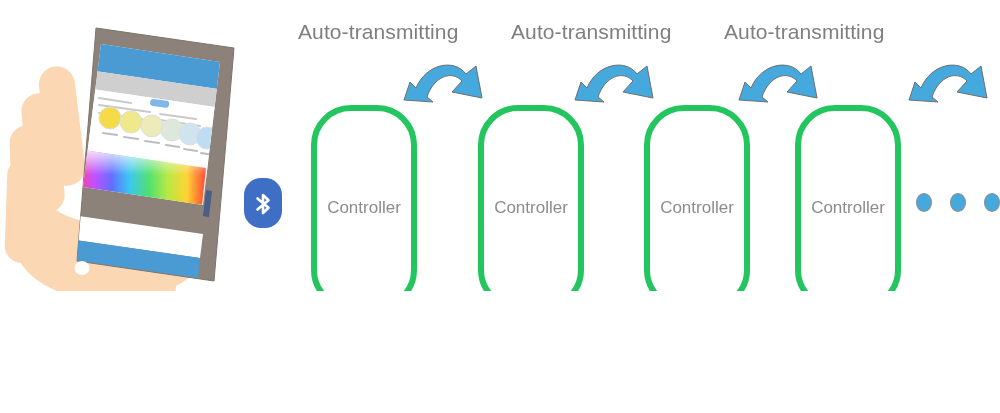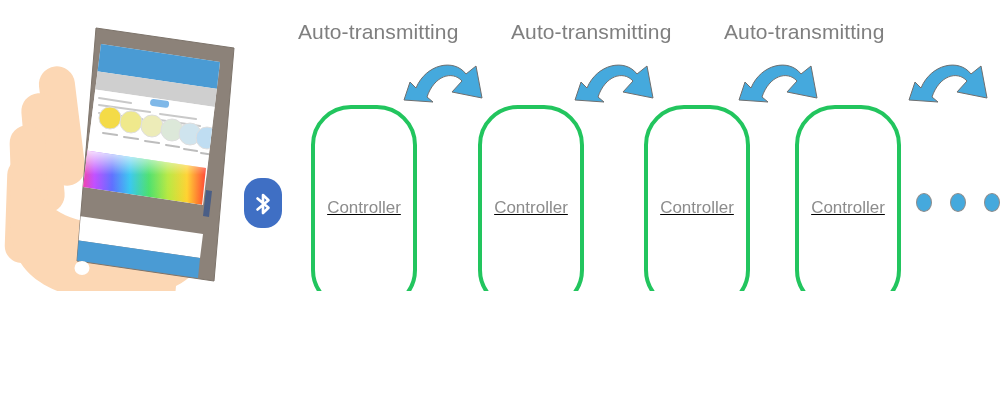--- a/index.html
+++ b/index.html
@@ -54,28 +54,27 @@
   }
   .auto-label.l0 { left: 18px; }
   .auto-label.l1 { left: 231px; }
   .auto-label.l2 { left: 444px; }
 
   .controller-box {
     position: absolute;
     top: 105px;
     width: 106px;
     height: 205px;
-    border: 4px solid #22c55e;
+    border: 6px solid #22c55e;
     border-radius: 40px;
     background: #ffffff;
     box-sizing: border-box;
     display: flex;
     align-items: center;
     justify-content: center;
-    text-decoration: underline;
   }
   .controller-box.c0 { left: 31px; }
   .controller-box.c1 { left: 198px; }
   .controller-box.c2 { left: 364px; }
   .controller-box.c3 { left: 515px; }
 
   .controller-label {
     font-size: 17px;
     color: #8c8c8c;
     font-family: "Liberation Sans", sans-serif;

